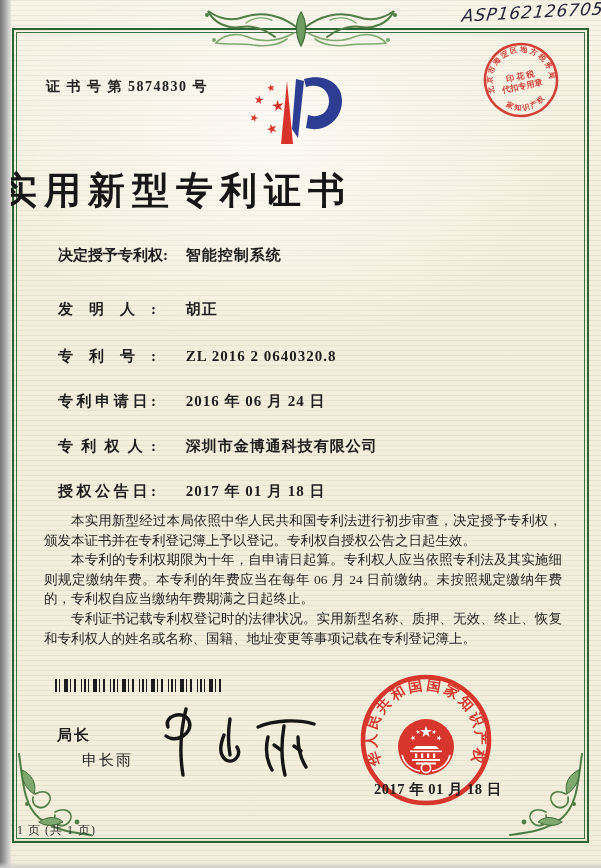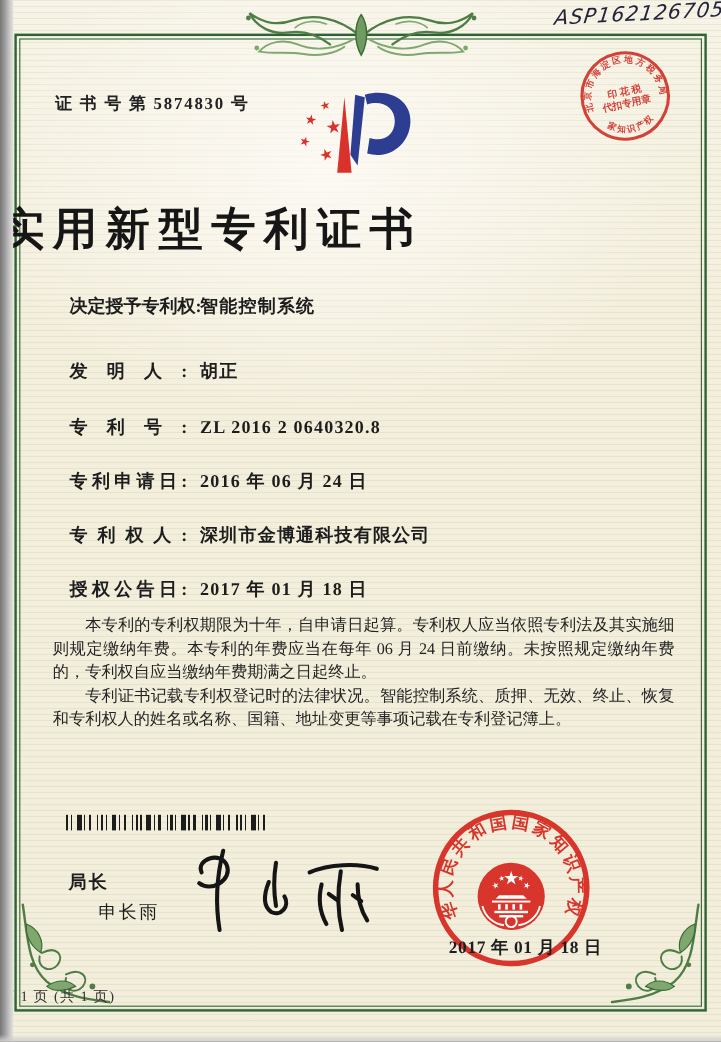--- a/index.html
+++ b/index.html
@@ -18,21 +18,21 @@
   .handcode{position:absolute;left:462px;top:2px;width:140px;font-family:"DejaVu Sans",sans-serif;
         font-style:italic;font-size:17px;letter-spacing:1px;color:#23233a;
         transform:rotate(-3deg) skewX(-10deg);}
   .certno{position:absolute;left:46px;top:78px;font-size:14px;letter-spacing:1.5px;font-weight:bold;color:#222;}
   .logo{position:absolute;left:248px;top:72px;width:100px;height:80px;}
   .title{position:absolute;left:0;top:166px;width:601px;font-size:37px;
         font-weight:bold;letter-spacing:7px;color:#161616;}
   .fields{position:absolute;left:58px;top:246px;width:500px;}
   .frow{position:absolute;left:0;font-size:15px;font-weight:bold;white-space:nowrap;}
   .frow .flabel{display:inline-block;width:98px;text-align:justify;text-align-last:justify;}
-  .frow .fval{margin-left:7px;letter-spacing:1px;}
+  .frow .fval{margin-left:26px;letter-spacing:1px;}
   .r0{top:0px}.r1{top:54px}.r2{top:101px}.r3{top:146px}.r4{top:191px}.r5{top:236px}
   .paras{position:absolute;left:44px;top:511px;width:518px;font-size:13.5px;line-height:19.6px;
         text-align:justify;color:#242424;}
   .paras p{margin:0;text-indent:2em;}
   .barcode{position:absolute;left:55px;top:679px;width:168px;height:13px;
         background:
          repeating-linear-gradient(90deg,#1c1c1c 0 2px,rgba(0,0,0,0) 2px 4px,#1c1c1c 4px 5px,rgba(0,0,0,0) 5px 9px,#1c1c1c 9px 13px,rgba(0,0,0,0) 13px 15px,#1c1c1c 15px 16px,rgba(0,0,0,0) 16px 19px,#1c1c1c 19px 21px,rgba(0,0,0,0) 21px 26px,#1c1c1c 26px 27px,rgba(0,0,0,0) 27px 29px);}
   .dirtitle{position:absolute;left:57px;top:726px;font-family:"Liberation Sans","DejaVu Sans",sans-serif;
         font-weight:bold;font-size:15px;letter-spacing:2px;}
   .dirname{position:absolute;left:57px;top:751px;font-family:"Liberation Sans","DejaVu Sans",sans-serif;
@@ -152,22 +152,23 @@
       <span class="flabel">专利权人:</span>
       <span class="fval">深圳市金博通科技有限公司</span>
     </div>
     <div class="frow r5">
       <span class="flabel">授权公告日:</span>
       <span class="fval">2017 年 01 月 18 日</span>
     </div>
   </div>
 
   <div class="paras">
+    <p>本实用新型经过本局依照中华人民共和国专利法进行初步审查，决定授予专利权，颁发本证书并在专利登记簿上予以登记。专利权自授权公告之日起生效。</p>
     <p>本专利的专利权期限为十年，自申请日起算。专利权人应当依照专利法及其实施细则规定缴纳年费。本专利的年费应当在每年 06 月 24 日前缴纳。未按照规定缴纳年费的，专利权自应当缴纳年费期满之日起终止。</p>
-    <p>专利证书记载专利权登记时的法律状况。智能控制系统、质押、无效、终止、恢复和专利权人的姓名或名称、国籍、地址变更等事项记载在专利登记簿上。</p>
+    <p>专利证书记载专利权登记时的法律状况。实用新型名称、质押、无效、终止、恢复和专利权人的姓名或名称、国籍、地址变更等事项记载在专利登记簿上。</p>
   </div>
 
   <div class="barcode"></div>
 
   <div class="dirtitle">局长</div>
   <div class="dirname">申长雨</div>
 
   <svg class="sig" viewBox="0 0 180 92">
     <g fill="none" stroke="#151515" stroke-width="3.4" stroke-linecap="round" stroke-linejoin="round">
       <path d="M36,12 C31,32 29,54 33,78"></path>

